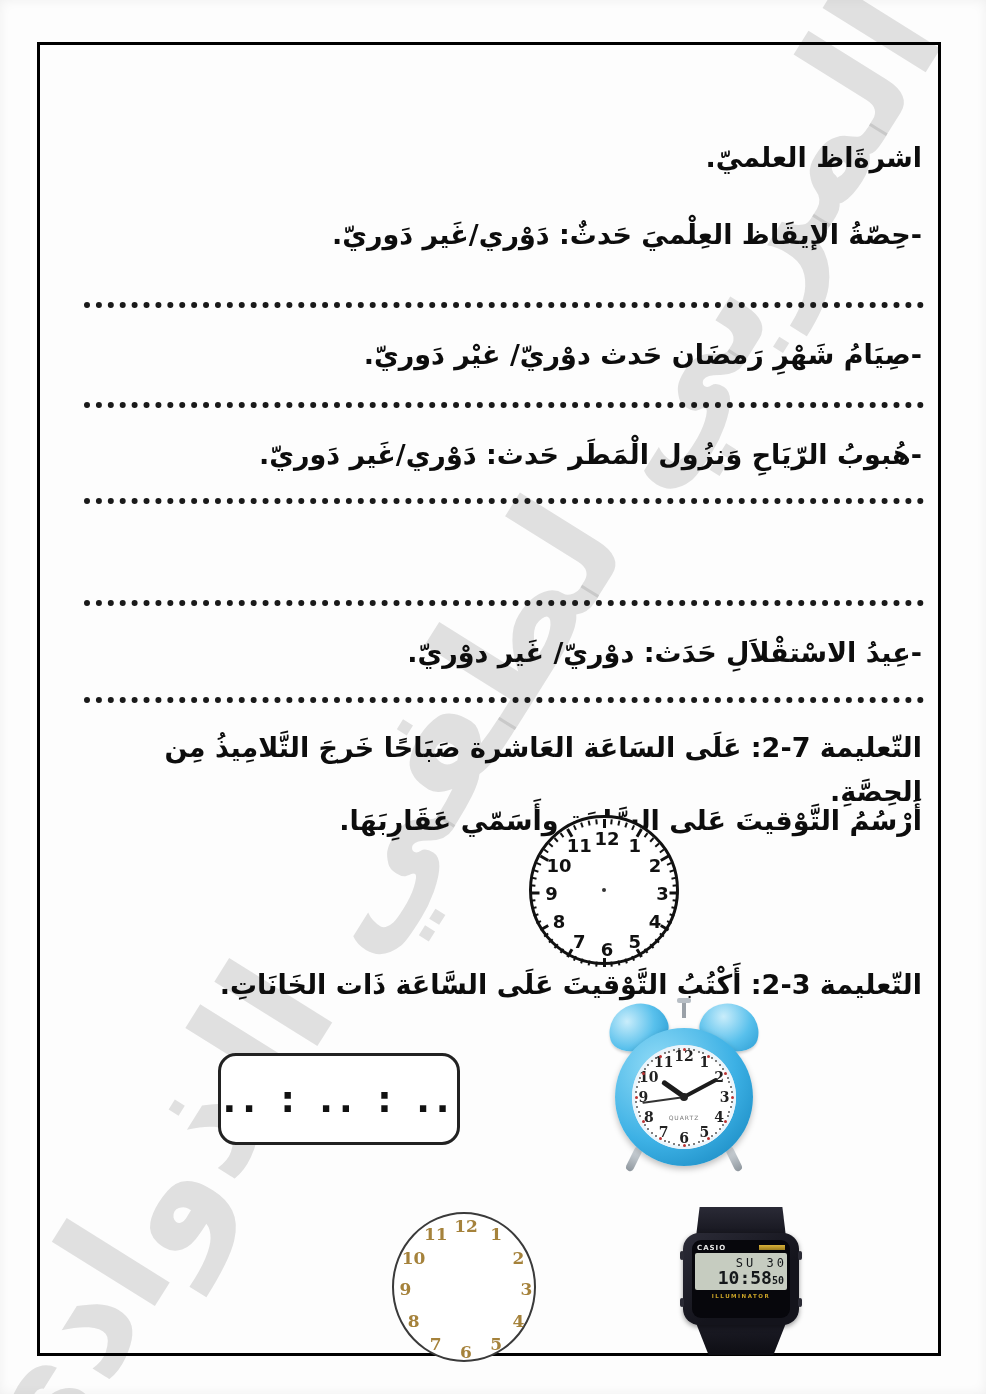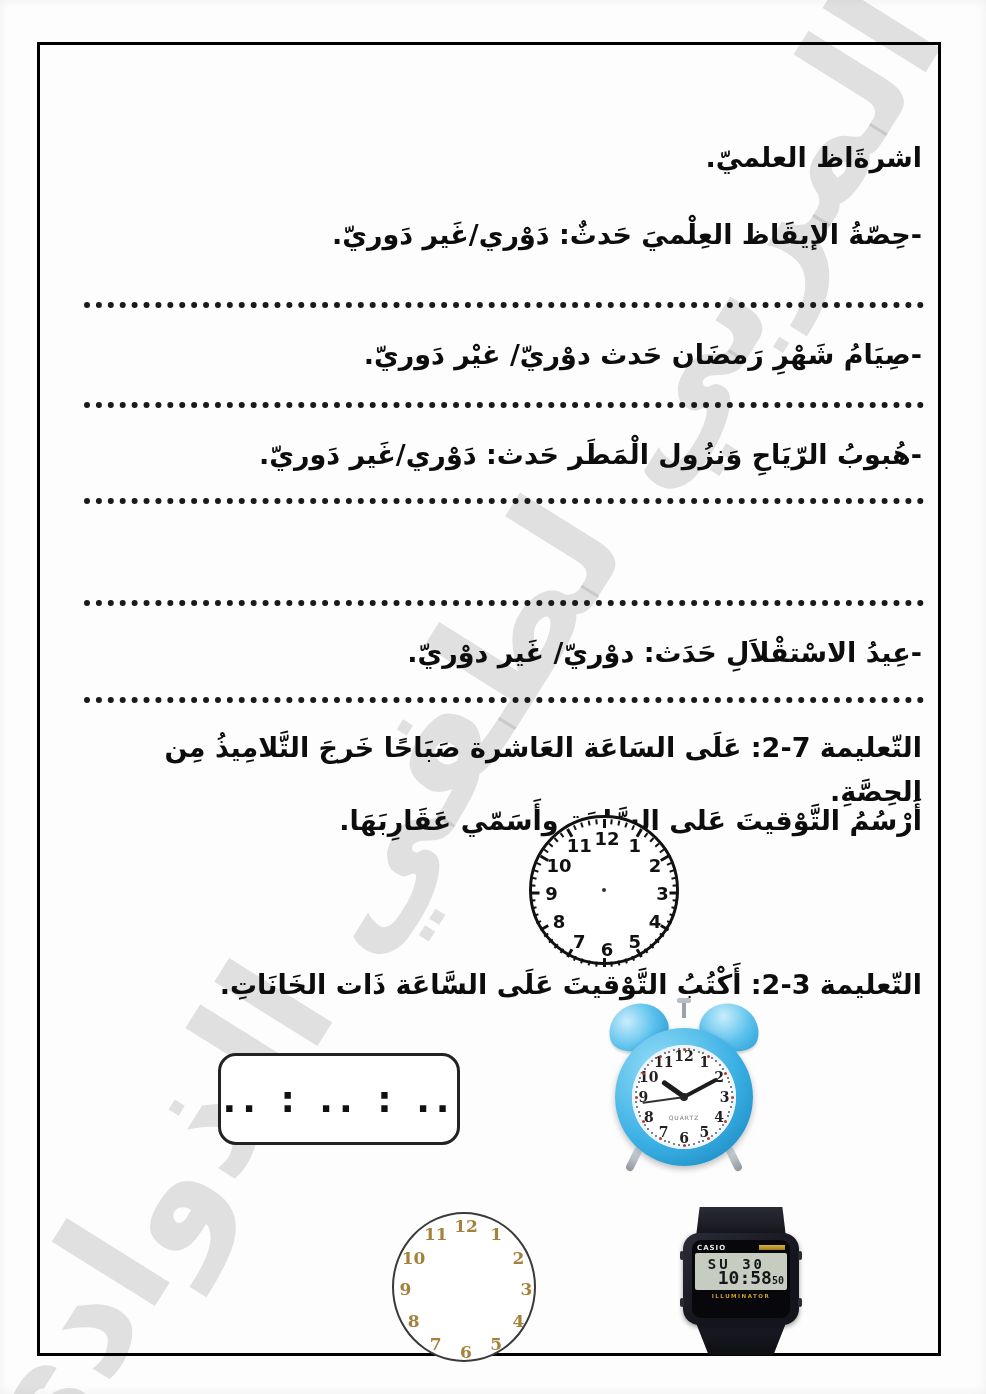--- a/index.html
+++ b/index.html
@@ -82,21 +82,21 @@
   .w-strap-bot { position: absolute; bottom: 0; left: 13px; width: 90px; height: 32px;
     background: linear-gradient(#1c1c26, #0e0e14); clip-path: polygon(0 0, 100% 0, 86% 100%, 14% 100%); }
   .w-case { position: absolute; top: 26px; left: 0; width: 116px; height: 92px; border-radius: 16px;
     background: linear-gradient(145deg, #2c2c38, #14141c 60%); box-shadow: 0 2px 5px rgba(0,0,0,.4); }
   .w-btn { position: absolute; width: 4px; height: 9px; background: #2a2a34; border-radius: 2px; }
   .w-face { position: absolute; left: 9px; top: 7px; right: 9px; bottom: 7px; background: #07070c; border-radius: 9px; padding: 2px 3px; }
   .w-top { display: flex; justify-content: space-between; align-items: center; height: 11px; padding: 0 2px; }
   .w-brand { color: #e8e8e8; font-size: 7px; font-weight: bold; letter-spacing: 1px; }
   .w-goldchip { width: 26px; height: 5px; background: linear-gradient(#d9b23a, #9c7d1f); }
   .w-lcd { position: relative; height: 37px; background: #c6ccc0; border-radius: 2px; font-family: "DejaVu Sans Mono", monospace; color: #15181a; }
-  .w-lcd-top { position: absolute; top: 3px; right: 22px; font-size: 14px; font-weight: bold; letter-spacing: 3px; }
+  .w-lcd-top { position: absolute; top: 3px; right: 0; font-size: 12px; font-weight: normal; letter-spacing: 3px; }
   .w-lcd-main { position: absolute; bottom: 2px; right: 3px; font-size: 18px; font-weight: bold; }
   .w-lcd-sec { font-size: 10px; }
   .w-illum { margin-top: 3px; text-align: center; color: #c9a227; font-size: 5.5px; font-weight: bold; letter-spacing: 1.5px; }
 </style>
 </head>
 <body>
 
 <div class="page">
 
   <div class="watermark">المربي لطفي الذوادي</div>

